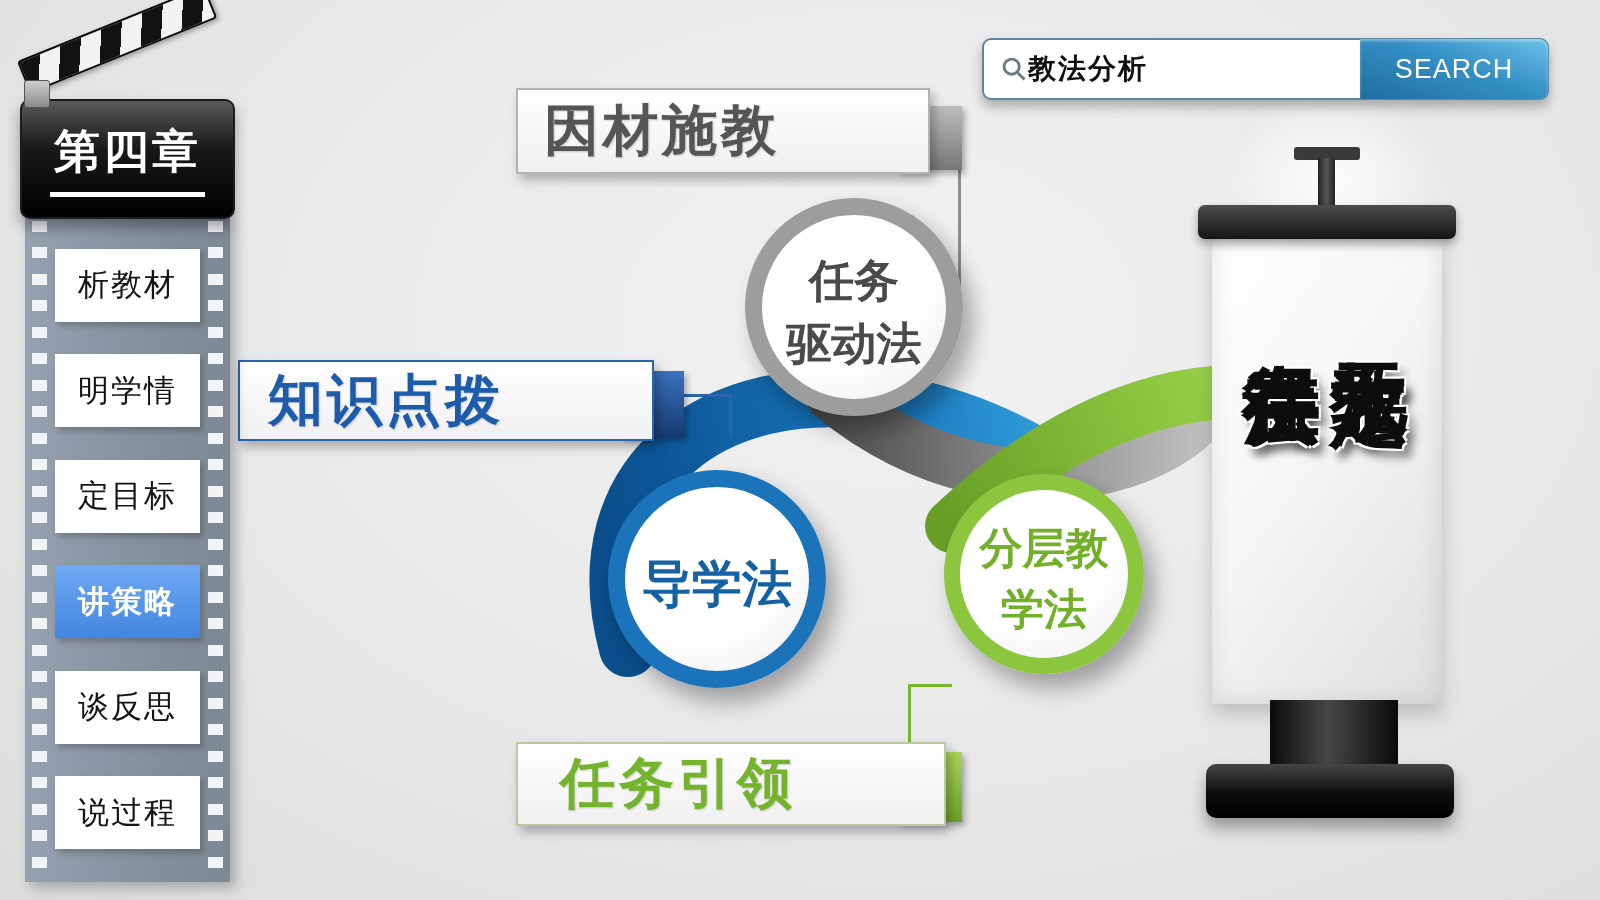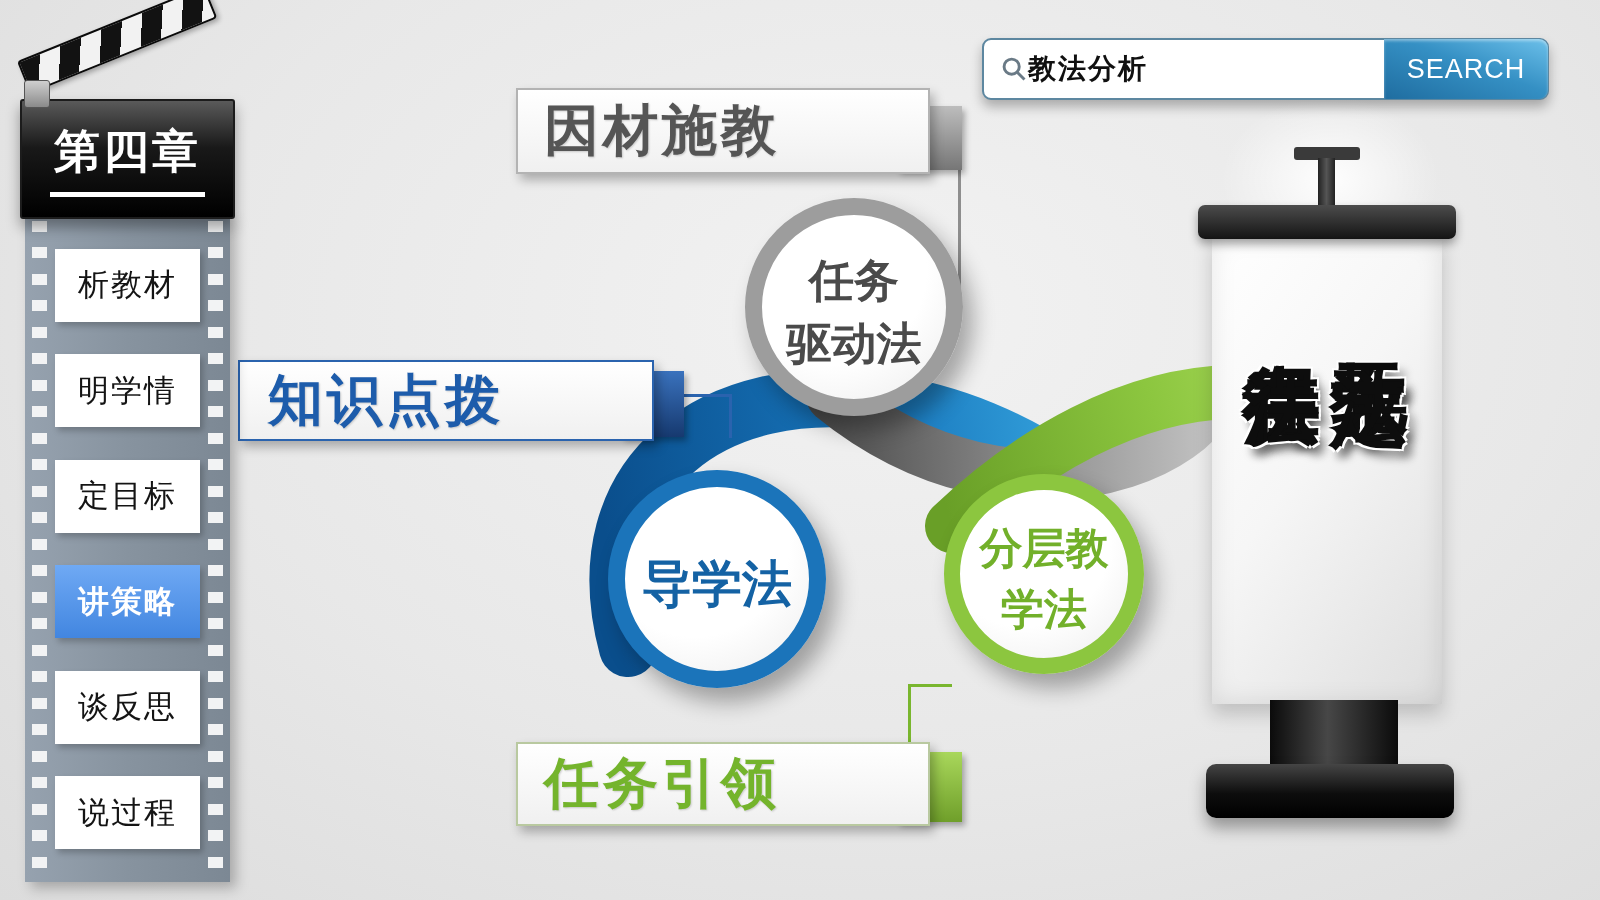--- a/index.html
+++ b/index.html
@@ -30,37 +30,37 @@
   .circle-green{left:944px;top:474px;width:168px;height:168px;border:16px solid #8cc63f;color:#72b02a;font-size:43px;line-height:1.18;}
 
   
   .banner{position:absolute;z-index:5;display:flex;align-items:center;
     background:linear-gradient(180deg,#ffffff 0%,#f0f0f0 100%);
     box-shadow:4px 6px 10px rgba(0,0,0,.28);
     font-weight:bold;letter-spacing:4px;
     text-shadow:1px 1px 2px rgba(0,0,0,.18);}
   .banner-top{left:516px;top:88px;width:384px;height:82px;border:2px solid #b3b3b3;color:#555;font-size:55px;padding-left:26px;}
   .banner-left{left:238px;top:360px;width:384px;height:77px;border:2px solid #2a63ae;color:#1d5cab;font-size:55px;padding-left:28px;}
-  .banner-bottom{left:516px;top:742px;width:384px;height:80px;border:2px solid #b9c9a0;color:#74b42c;font-size:55px;padding-left:26px;}
+  .banner-bottom{left:516px;top:742px;width:384px;height:80px;border:2px solid #b9c9a0;color:#74b42c;font-size:55px;padding-left:42px;}
   .slab{position:absolute;z-index:4;box-shadow:3px 4px 6px rgba(0,0,0,.3);}
   .slab-top{left:898px;top:106px;width:64px;height:64px;background:linear-gradient(180deg,#bdbdbd,#767676);}
   .slab-left{left:622px;top:371px;width:62px;height:66px;background:linear-gradient(180deg,#3a72bd,#16396f);}
   .slab-bottom{left:898px;top:752px;width:64px;height:70px;background:linear-gradient(180deg,#a9d75b,#6f9f2a);}
 
   
   .clap-stick{position:absolute;left:27px;top:57px;width:198px;height:31px;z-index:7;
     background:repeating-linear-gradient(115deg,#121212 0 20px,#f2f2f2 20px 40px);
     border:2px solid #0a0a0a;border-radius:4px;
     transform:rotate(-22deg);transform-origin:6px 28px;
     box-shadow:2px 3px 5px rgba(0,0,0,.3);}
   .clap-hinge{position:absolute;left:24px;top:80px;width:24px;height:26px;z-index:8;
     background:linear-gradient(180deg,#cfcfcf,#8a8a8a);border:1px solid #555;border-radius:3px;}
   .clap-board{position:absolute;left:20px;top:99px;width:211px;height:116px;z-index:7;
     background:linear-gradient(180deg,#5a5a5a 0%,#191919 40%,#000 100%);
-    border:2px solid #1c1c1c;border-radius:3px;
+    border:2px solid #1c1c1c;border-radius:10px;
     display:flex;align-items:center;justify-content:center;
     box-shadow:0 8px 14px rgba(0,0,0,.35);}
   .chapter{color:#fff;font-size:46px;font-weight:bold;letter-spacing:3px;
     border-bottom:5px solid #fff;padding:0 4px 9px;}
 
   
   .filmstrip{position:absolute;left:25px;top:216px;width:205px;height:666px;z-index:6;
     background:linear-gradient(90deg,#96a2af 0%,#87939f 50%,#7c8894 100%);
     box-shadow:6px 6px 12px rgba(0,0,0,.25);}
   .holes{position:absolute;top:5px;bottom:5px;width:15px;
@@ -71,21 +71,21 @@
   .film-item{height:73px;background:#fff;display:flex;align-items:center;justify-content:center;
     font-size:31px;color:#141414;letter-spacing:2px;box-shadow:3px 4px 6px rgba(0,0,0,.22);cursor:pointer;}
   .film-item.active{background:linear-gradient(180deg,#6fa9f4 0%,#4286e0 100%);color:#fff;font-weight:bold;}
 
   
   .search{position:absolute;left:982px;top:38px;width:563px;height:58px;z-index:7;
     background:#fff;border:2px solid #5d87a0;border-radius:9px;
     display:flex;align-items:center;box-shadow:0 7px 12px rgba(0,0,0,.28);}
   .search-icon{margin-left:16px;display:flex;}
   .search-query{font-size:28px;font-weight:bold;color:#101010;letter-spacing:2px;}
-  .search-btn{position:absolute;right:-1px;top:-1px;bottom:-1px;width:164px;
+  .search-btn{position:absolute;right:-1px;top:-1px;bottom:-1px;width:188px;
     background:linear-gradient(200deg,#6cc0ea 0%,#3590c4 45%,#1f6da0 100%);
     border-radius:0 9px 9px 0;display:flex;align-items:center;justify-content:center;
     color:#fff;font-size:27px;letter-spacing:1px;cursor:pointer;
     box-shadow:inset 0 2px 3px rgba(255,255,255,.4);}
 
   
   .poster-glow{position:absolute;left:1220px;top:95px;width:220px;height:170px;z-index:5;
     background:radial-gradient(ellipse at center, rgba(255,255,255,.95), rgba(255,255,255,0) 70%);}
   .hanger-cap{position:absolute;left:1294px;top:147px;width:66px;height:13px;background:#3a3a3a;border-radius:3px;z-index:6;}
   .hanger-pole{position:absolute;left:1318px;top:158px;width:17px;height:52px;

